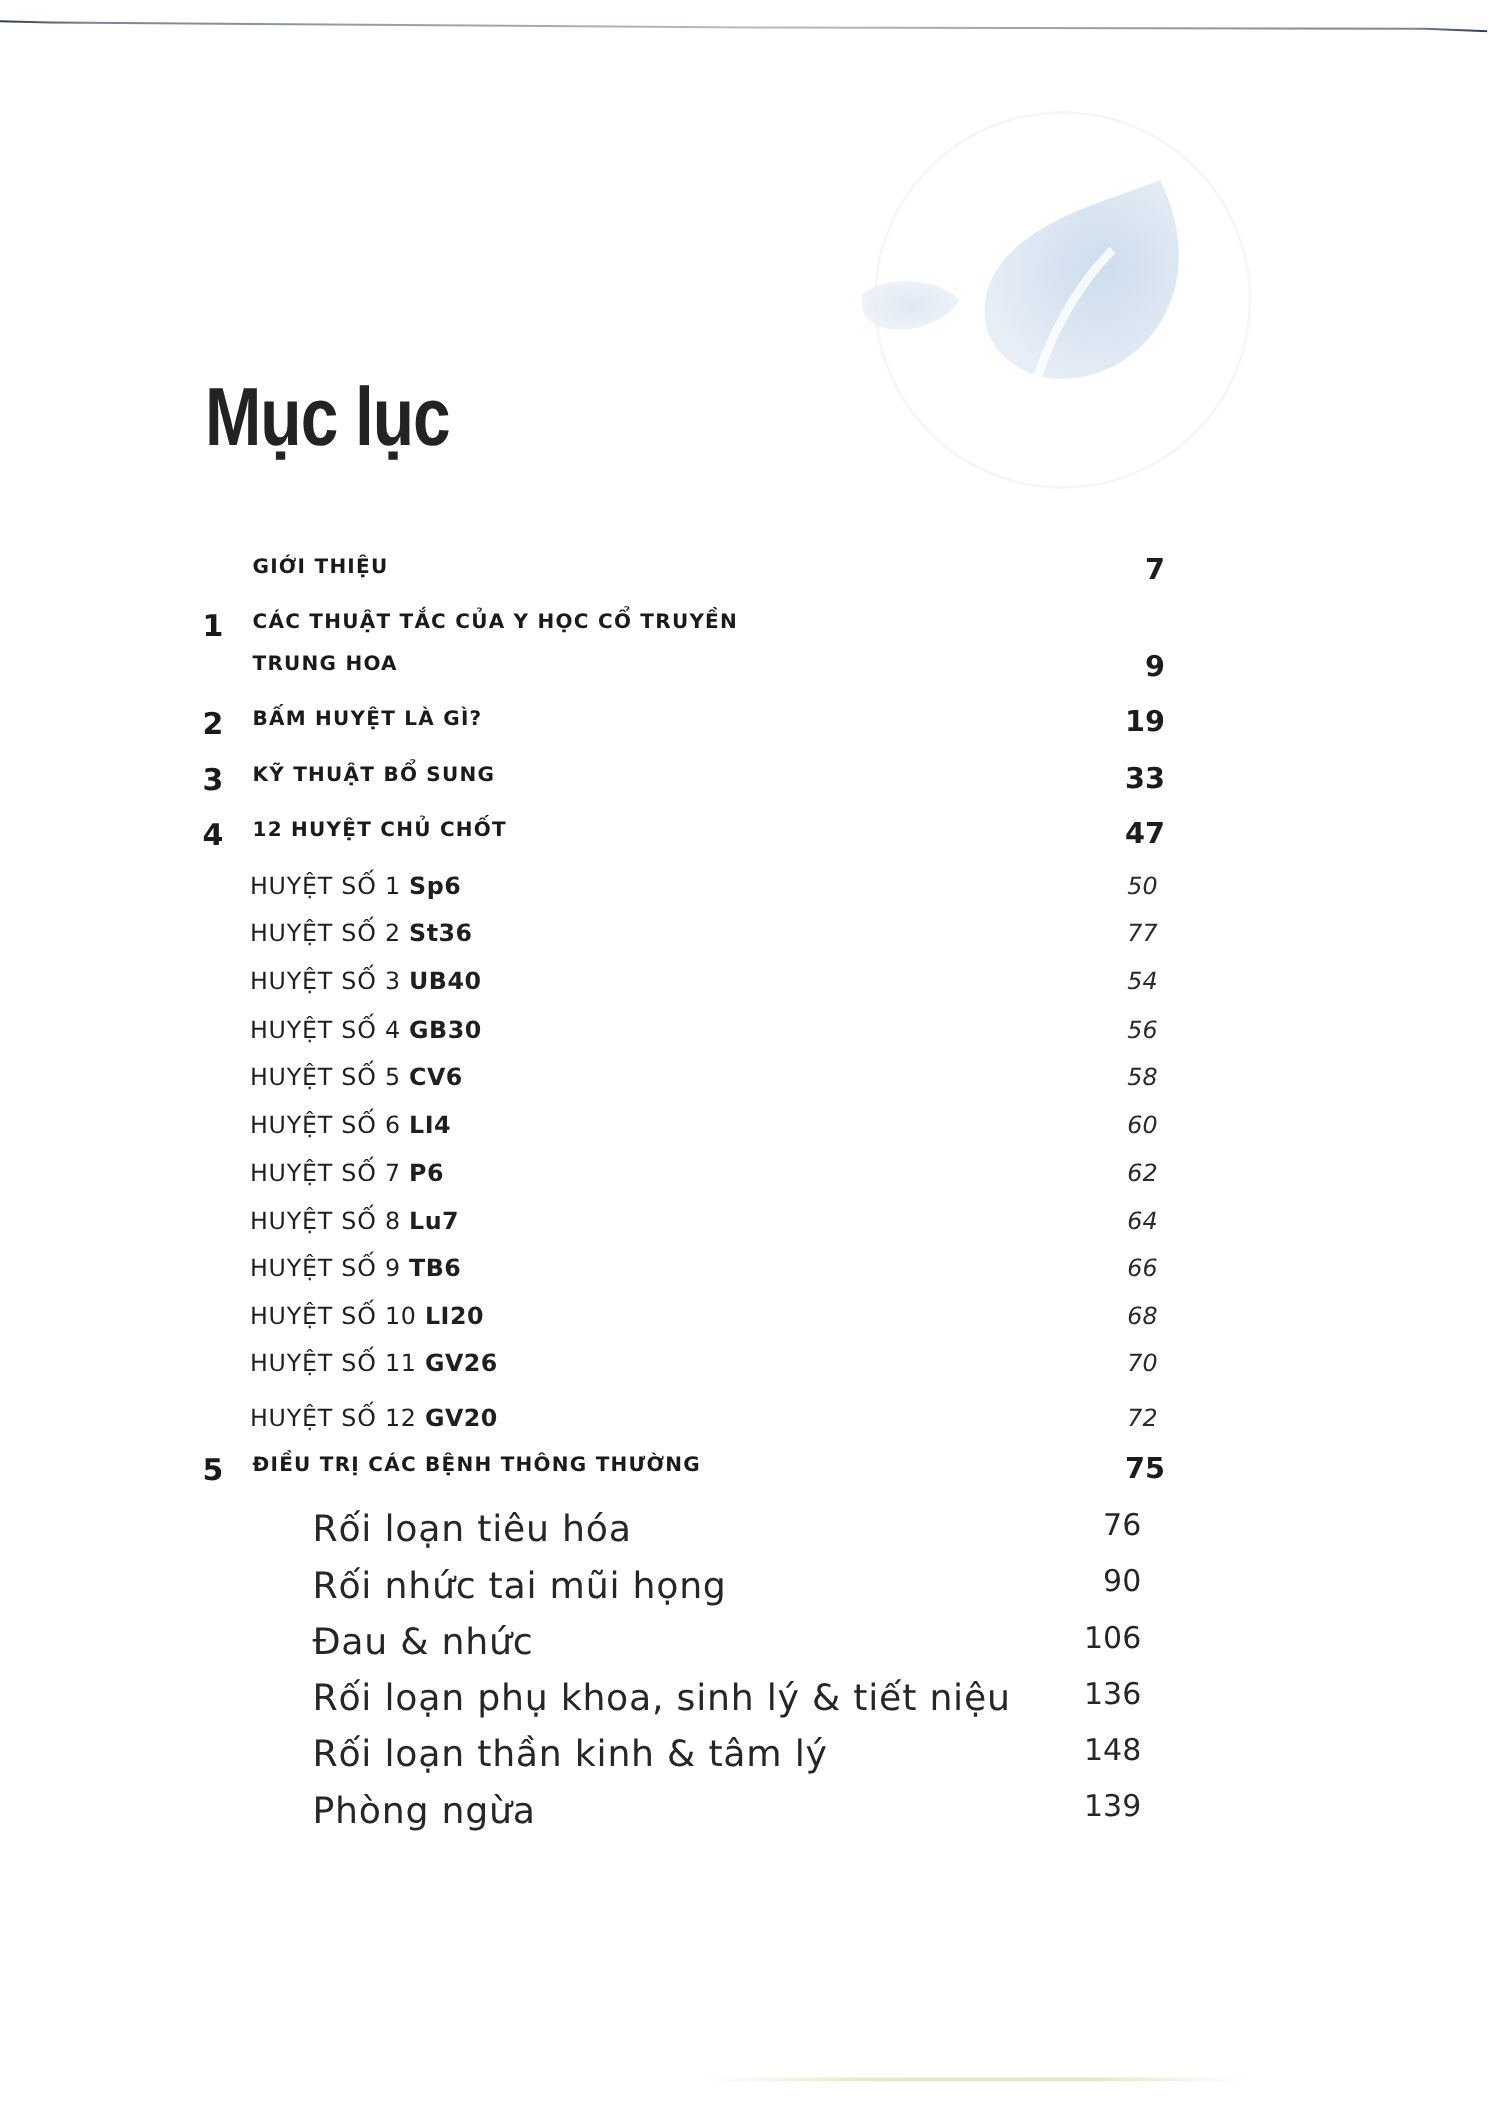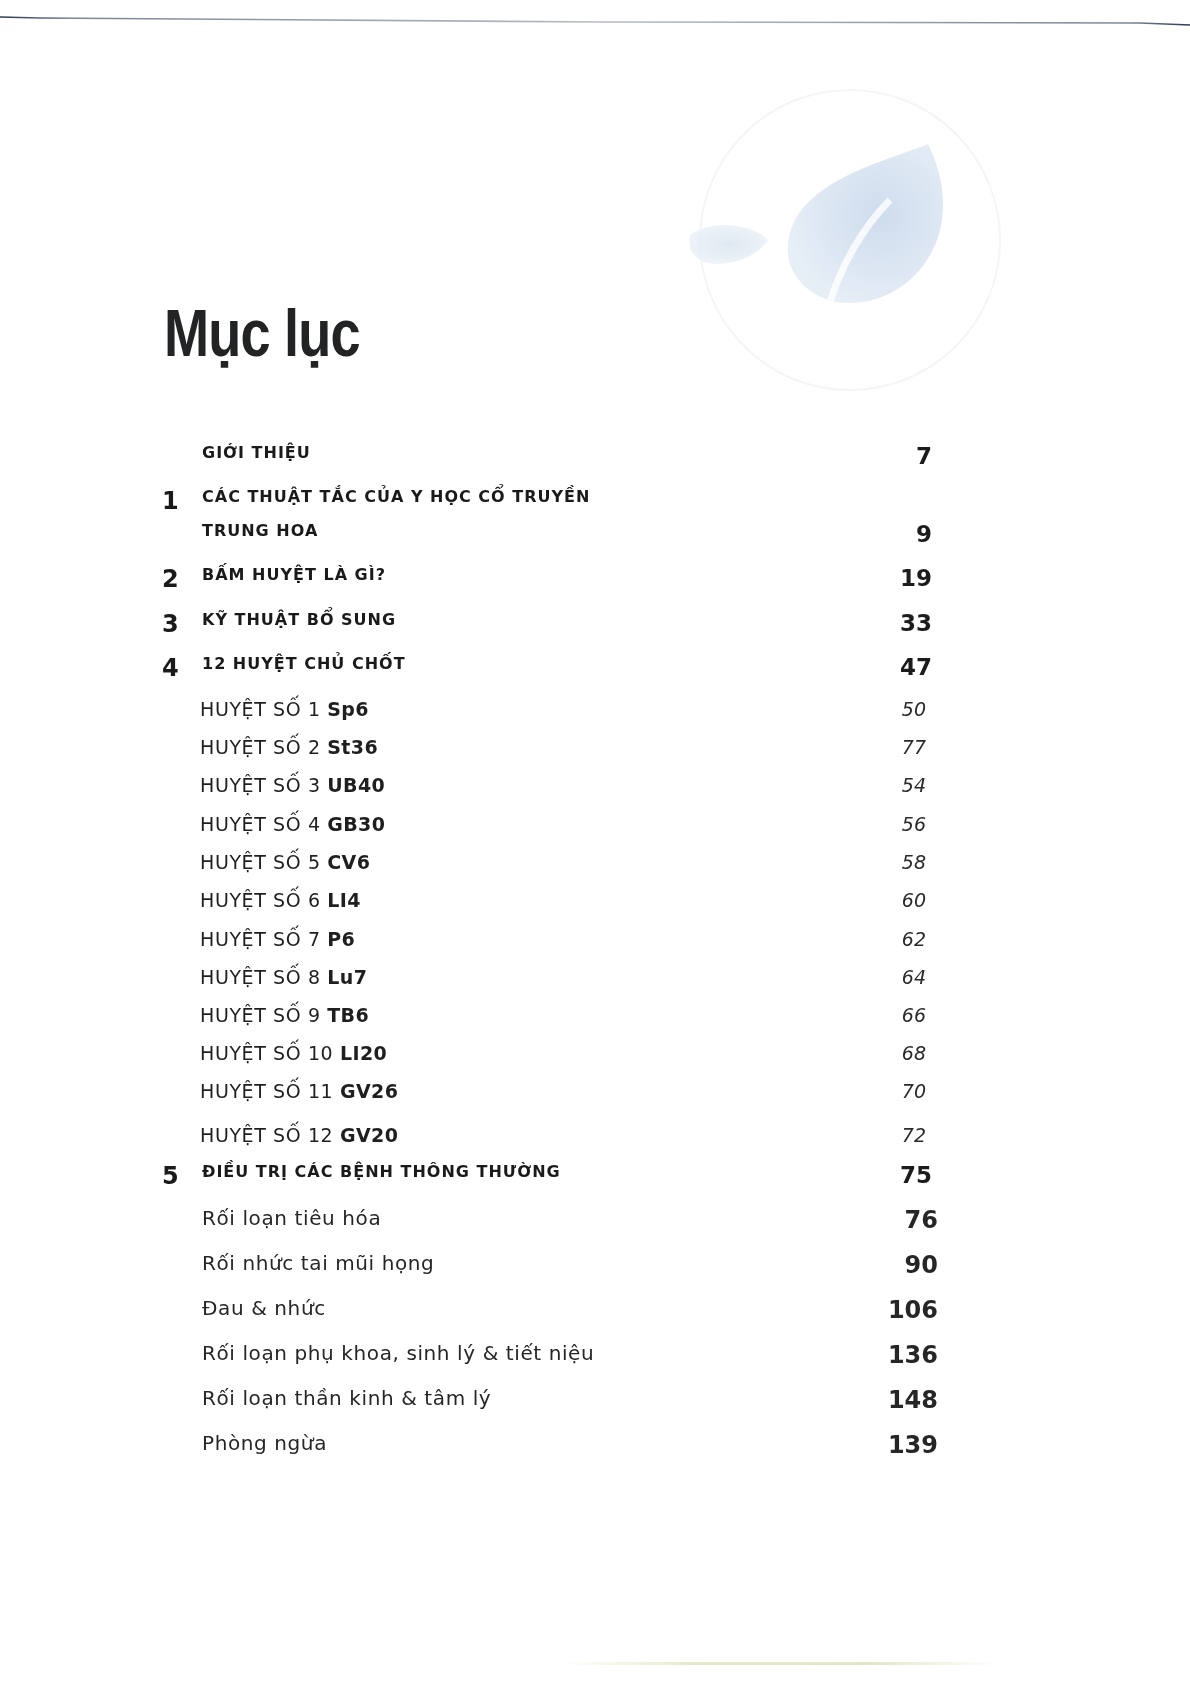--- a/index.html
+++ b/index.html
@@ -102,29 +102,29 @@
     font-weight: 700;
     letter-spacing: 0.4px;
   }
   .point .page {
     font-size: 19px;
     right: 264px;
     color: #2a2a2a;
     font-style: italic;
   }
   .section .label {
-    font-size: 20px;
+    font-size: 29px;
     letter-spacing: 0.6px;
     color: #262626;
+    margin-left: 48px;
   }
   .section .page {
     font-size: 24px;
-    right: 252px;
+    right: 277px;
     color: #262626;
-    font-weight: bold;
   }
 </style>
 </head>
 <body>
 
 <svg class="top-rule" viewBox="0 0 1190 12" preserveAspectRatio="none">
   <defs>
     <linearGradient id="rg" x1="0" x2="1" y1="0" y2="0">
       <stop offset="0" stop-color="#2b3a55"></stop>
       <stop offset="0.06" stop-color="#7d8593"></stop>

